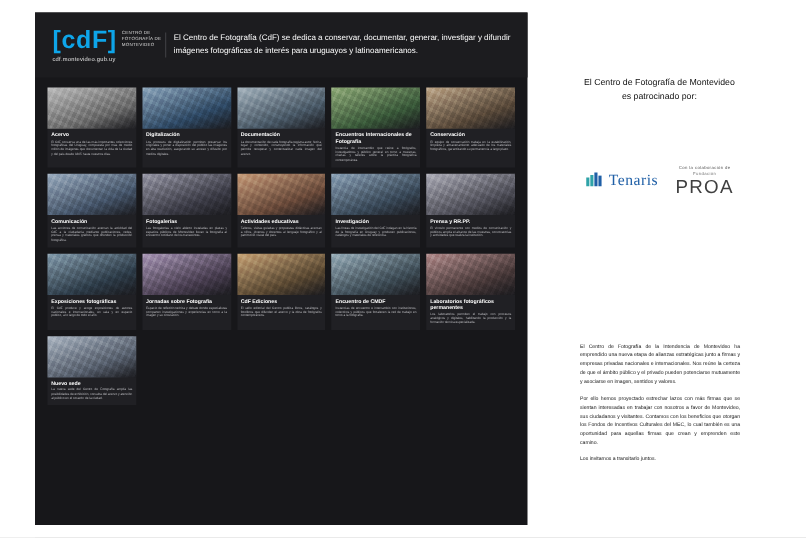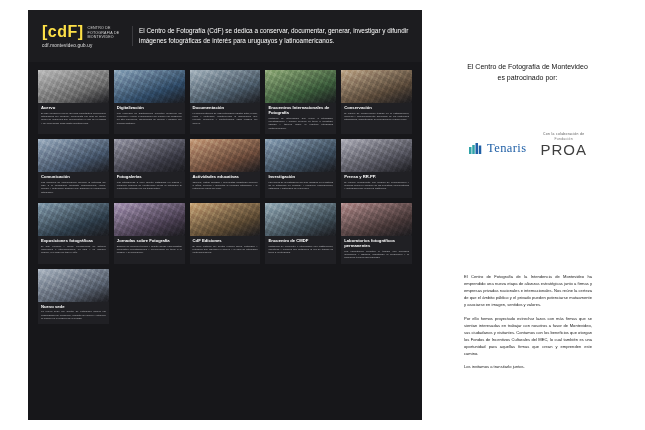--- a/index.html
+++ b/index.html
@@ -43,25 +43,25 @@
     padding-left: 14px;
     box-sizing: border-box;
     color: #ffffff;
   }
   #logo-row {
     display: flex;
     align-items: flex-start;
     gap: 4px;
   }
   #logo-cdf {
-    font-size: 16px;
+    font-size: 20px;
     font-weight: bold;
     letter-spacing: 0.5px;
     line-height: 1;
-    color: #fde047;
+    color: #0ea5e9;
   }
   #logo-sub {
     font-size: 3.6px;
     line-height: 1.35;
     color: #d8d8d8;
     padding-top: 2px;
     letter-spacing: 0.2px;
   }
   #logo-url {
     font-size: 4.6px;
@@ -143,21 +143,20 @@
     margin-top: 52px;
     text-align: center;
     font-size: 7px;
     color: #111111;
     line-height: 1.55;
     padding: 0 12px;
   }
   #sponsor-logos {
     margin-top: 48px;
     display: flex;
-    align-items: flex-end;
     justify-content: center;
     gap: 14px;
   }
   #tenaris-logo {
     display: flex;
     align-items: center;
     gap: 3px;
   }
   #tenaris-mark {
     width: 16px;

